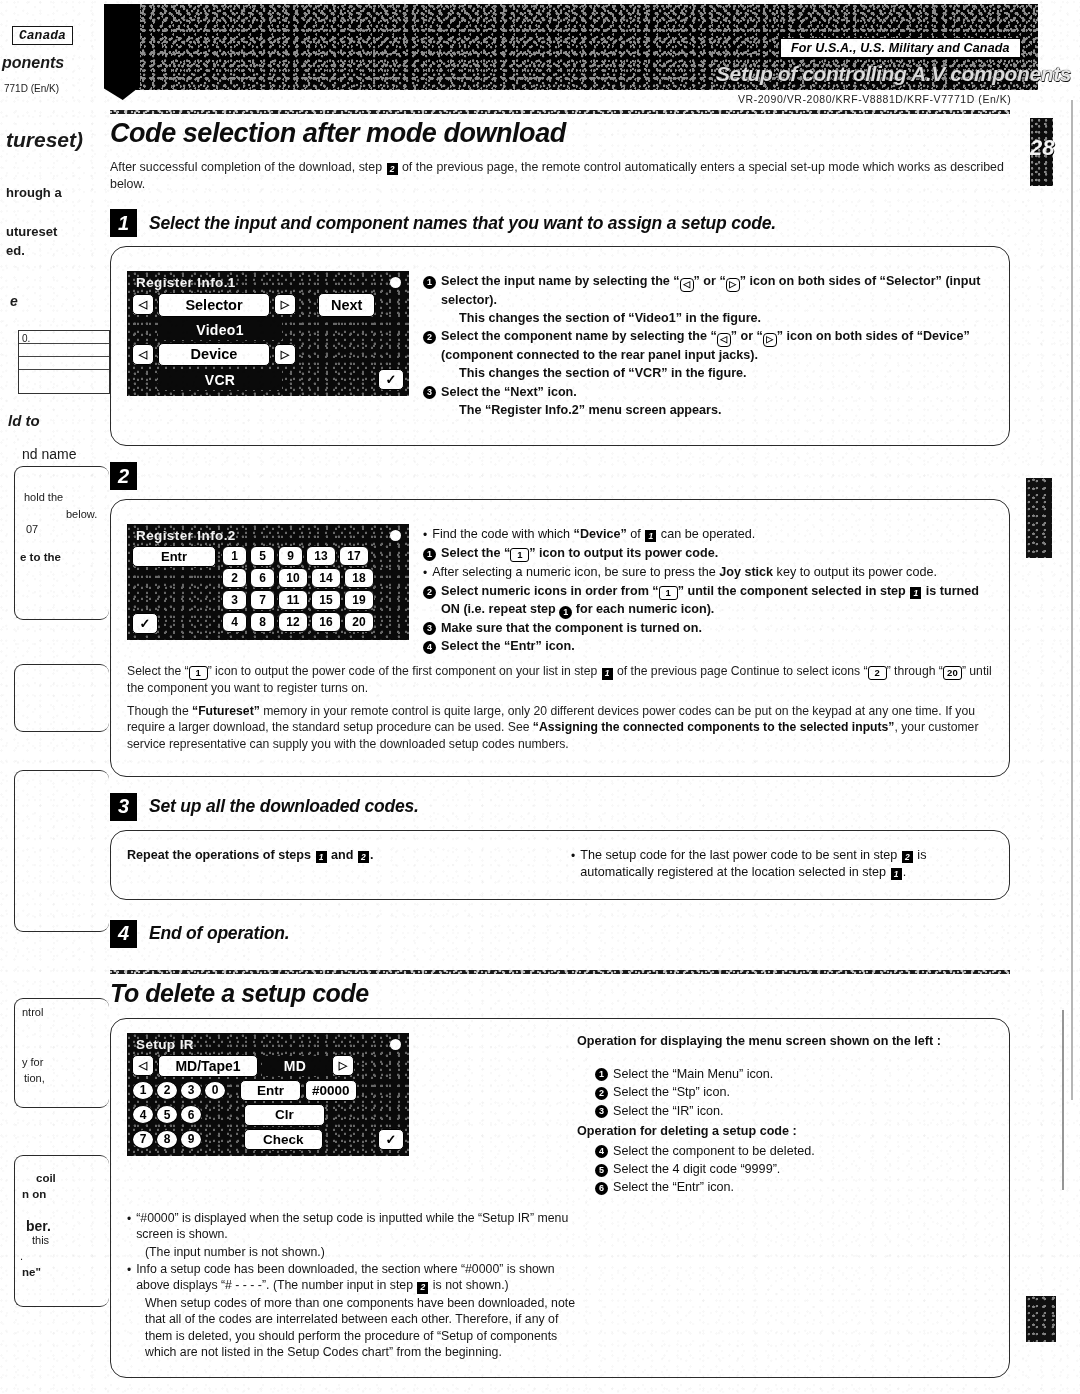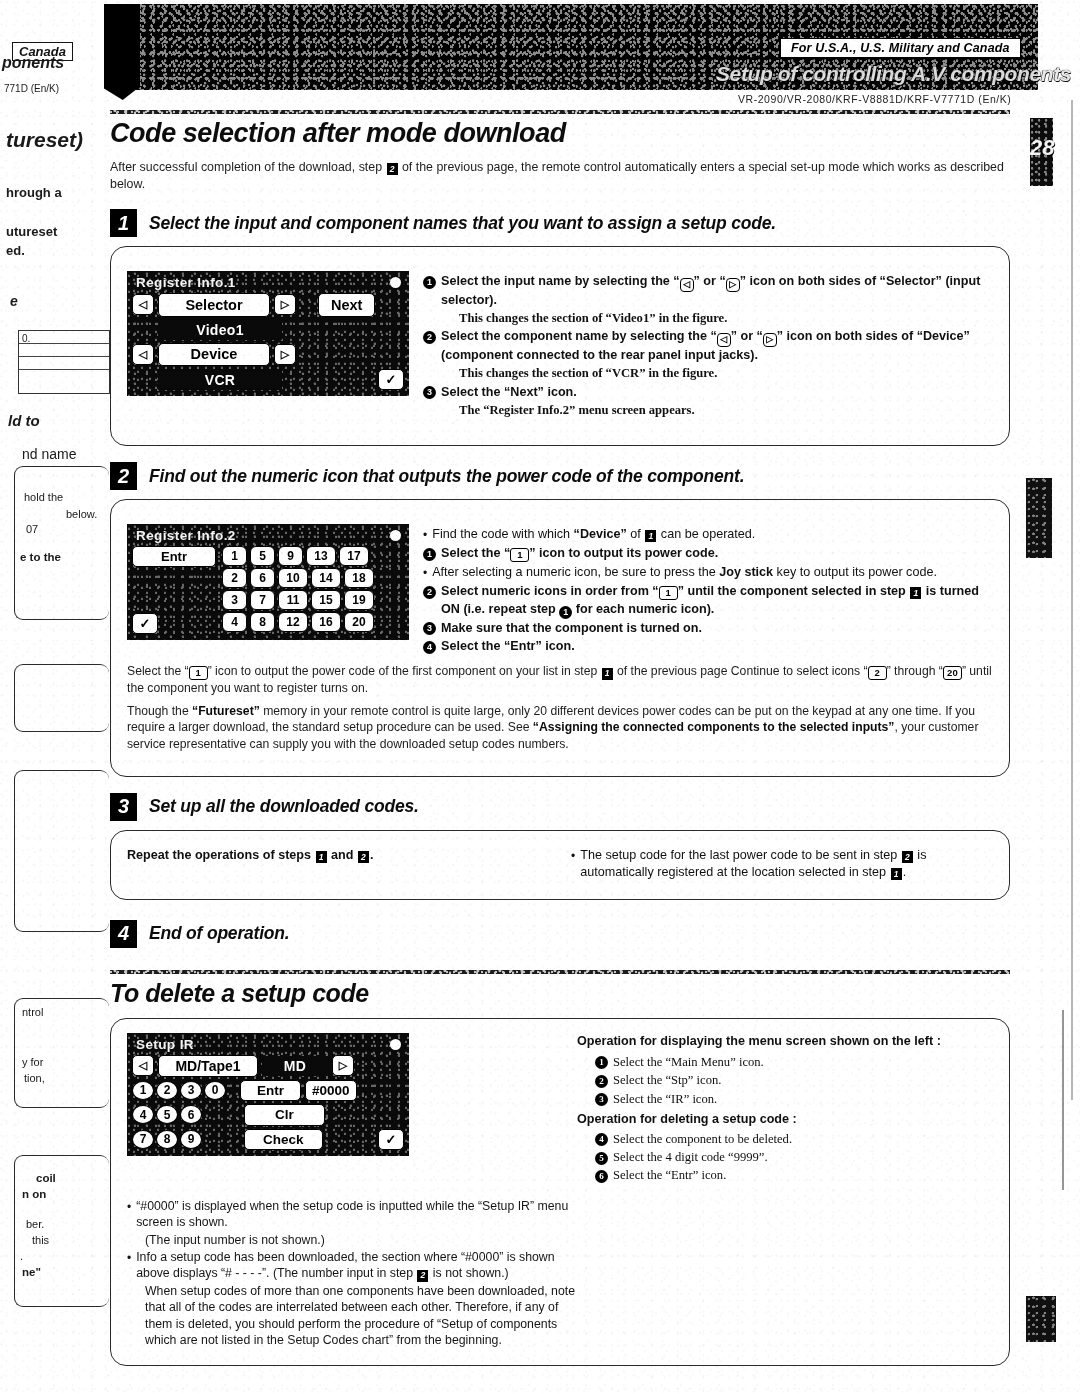--- a/index.html
+++ b/index.html
@@ -179,21 +179,21 @@
     width:13px;height:13px;border-radius:50%;background:#000;color:#fff;
     font-size:9px;font-weight:bold;line-height:1;margin-top:2.5px;
   }
   .mk-sq{
     display:inline-flex;align-items:center;justify-content:center;
     width:11px;height:12px;background:#000;color:#fff;
     font-size:8.5px;font-weight:bold;font-style:italic;line-height:1;
     vertical-align:-1px;margin:0 1px;
   }
   .bul{flex:0 0 auto;margin-top:1px;font-size:12px;}
-  .indent{padding-left:18px;font-family:Liberation Serif, serif;}
+  .indent{padding-left:18px;}
   .ikey{
     display:inline-flex;align-items:center;justify-content:center;
     border:1.3px solid #000;border-radius:3px;background:#fff;color:#000;
     font-size:9.5px;font-weight:bold;line-height:1;padding:1px 3px;vertical-align:-1px;
     min-width:11px;
   }
   .iarrow{
     display:inline-flex;align-items:center;justify-content:center;
     border:1.4px solid #000;border-radius:4px;background:#fff;color:#000;
     font-size:9px;line-height:1;padding:1.5px 2.5px;vertical-align:-2px;
@@ -208,21 +208,21 @@
 
   .note{font-size:12.3px;line-height:16.4px;color:#161616;}
   .note b{font-weight:normal;}
 </style>
 </head>
 <body>
 
 <div class="page">
 
   <div class="left-strip">
-    <div class="canada-box" style="left:12px;top:42px;">Canada</div>
+    <div class="canada-box" style="left:12px;top:26px;font-family:Liberation Mono, monospace;">Canada</div>
     <div class="ls-txt" style="left:2px;top:54px;font-style:italic;font-weight:bold;font-size:16px;">ponents</div>
     <div class="ls-txt" style="left:4px;top:83px;font-size:10px;">771D (En/K)</div>
 
     <div class="ls-txt" style="left:6px;top:128px;font-style:italic;font-weight:bold;font-size:21px;">tureset)</div>
     <div class="ls-txt" style="left:6px;top:185px;font-weight:bold;font-size:13px;">hrough a</div>
     <div class="ls-txt" style="left:6px;top:224px;font-weight:bold;font-size:13px;">utureset</div>
     <div class="ls-txt" style="left:6px;top:243px;font-weight:bold;font-size:13px;">ed.</div>
     <div class="ls-txt" style="left:10px;top:293px;font-style:italic;font-weight:bold;font-size:14px;">e</div>
 
     <div class="ls-tbl" style="left:18px;top:330px;width:90px;height:62px;">
@@ -246,21 +246,21 @@
     <div class="ls-box" style="left:14px;top:770px;width:94px;height:160px;border-right:none;"></div>
 
     <div class="ls-box" style="left:14px;top:998px;width:94px;height:108px;border-right:none;"></div>
     <div class="ls-txt" style="left:22px;top:1006px;font-size:11px;">ntrol</div>
     <div class="ls-txt" style="left:22px;top:1056px;font-size:11px;text-align:right;">y for</div>
     <div class="ls-txt" style="left:24px;top:1072px;font-size:11px;">tion,</div>
 
     <div class="ls-box" style="left:14px;top:1155px;width:94px;height:150px;border-right:none;"></div>
     <div class="ls-txt" style="left:36px;top:1172px;font-weight:bold;font-size:11.5px;">coil</div>
     <div class="ls-txt" style="left:22px;top:1188px;font-weight:bold;font-size:11.5px;">n on</div>
-    <div class="ls-txt" style="left:26px;top:1218px;font-size:11px;">ber.</div>
+    <div class="ls-txt" style="left:26px;top:1218px;font-size:14px;font-weight:bold;">ber.</div>
     <div class="ls-txt" style="left:32px;top:1234px;font-size:11px;">this</div>
     <div class="ls-txt" style="left:20px;top:1250px;font-size:11px;">.</div>
     <div class="ls-txt" style="left:22px;top:1266px;font-weight:bold;font-size:11.5px;">ne"</div>
   </div>
 
   <div class="banner"></div>
   <div class="banner-left-wedge"></div>
   <div class="usa-box">For U.S.A., U.S. Military and Canada</div>
   <div class="banner-title">Setup of controlling A.V components</div>
   <div class="model-line">VR-2090/VR-2080/KRF-V8881D/KRF-V7771D (En/K)</div>
@@ -340,21 +340,20 @@
           </div>
           <div class="li li-bold indent">
             <span style="flex: 0 0 13px;"></span>
             <span><span>The “Register Info.2” menu screen appears.</span></span>
           </div>
         </div>
     </div>
 
     <div class="step-head">
       <div class="step-num">2</div>
-      <div class="step-title">Find out the numeric icon that outputs the power code of the component.</div>
     </div>
 
     <div class="rbox">
       <div class="rbox-flex">
         <div style="flex:0 0 280px;">
           <div class="lcd" style="width:272px;">
             <div class="lcd-title">
               <span>Register Info.2</span>
               <span class="lcd-dot"></span>
             </div>
@@ -496,21 +495,21 @@
                   </div>
                 <div style="width:34px;"></div>
                 <div class="key" style="padding:3px 18px;font-size:13.5px;">Check</div>
                 <div class="spacer"></div>
                 <div class="key key-chk">✓</div>
               </div>
             </div>
           </div>
         </div>
         <div class="col-r ins">
-          <div style="font-weight:bold;font-size:12.6px;margin-bottom:4px;">Operation for displaying the menu screen shown on the left :</div>
+          <div style="font-weight:bold;font-size:12.6px;margin-bottom:16px;">Operation for displaying the menu screen shown on the left :</div>
           <div class="indent">
               <div class="li">
                 <span class="mk">1</span>
                 <span><span>Select the “Main Menu” icon.</span></span>
               </div>
               <div class="li">
                 <span class="mk">2</span>
                 <span><span>Select the “Stp” icon.</span></span>
               </div>
               <div class="li">

